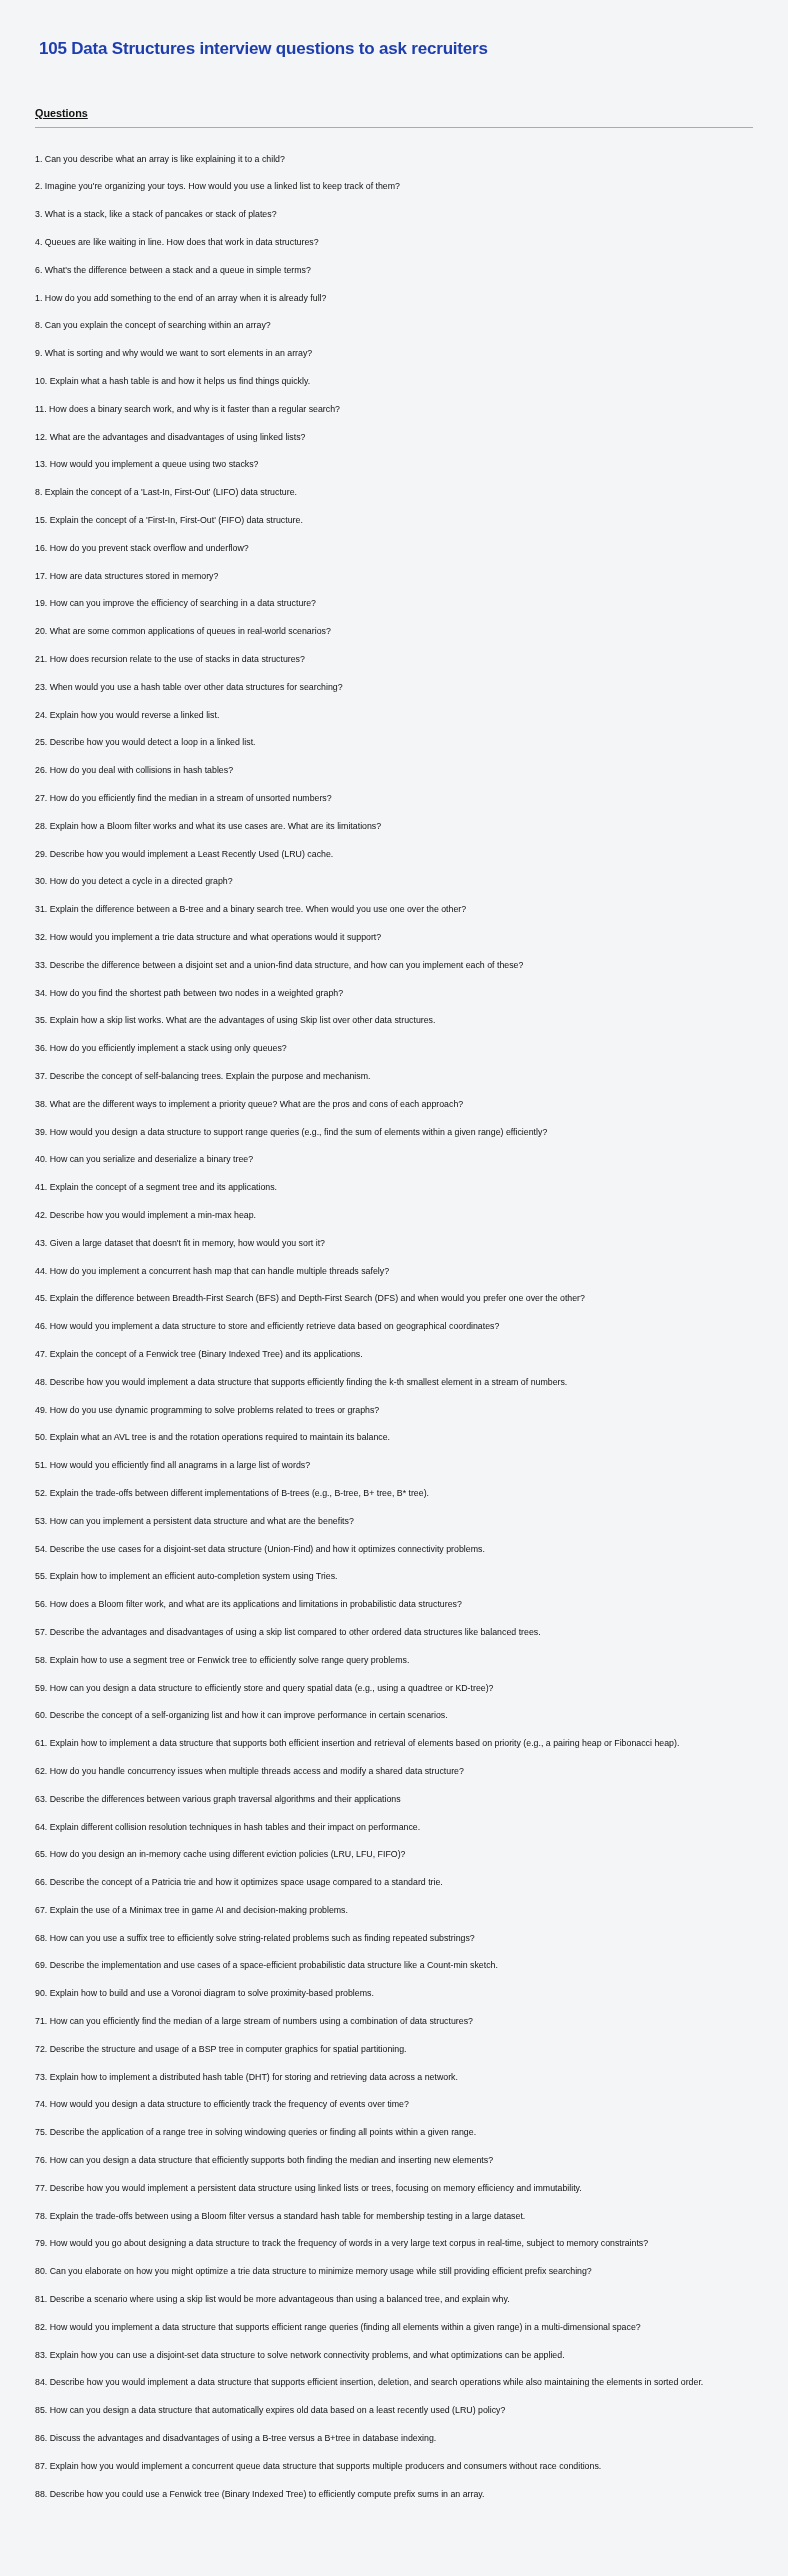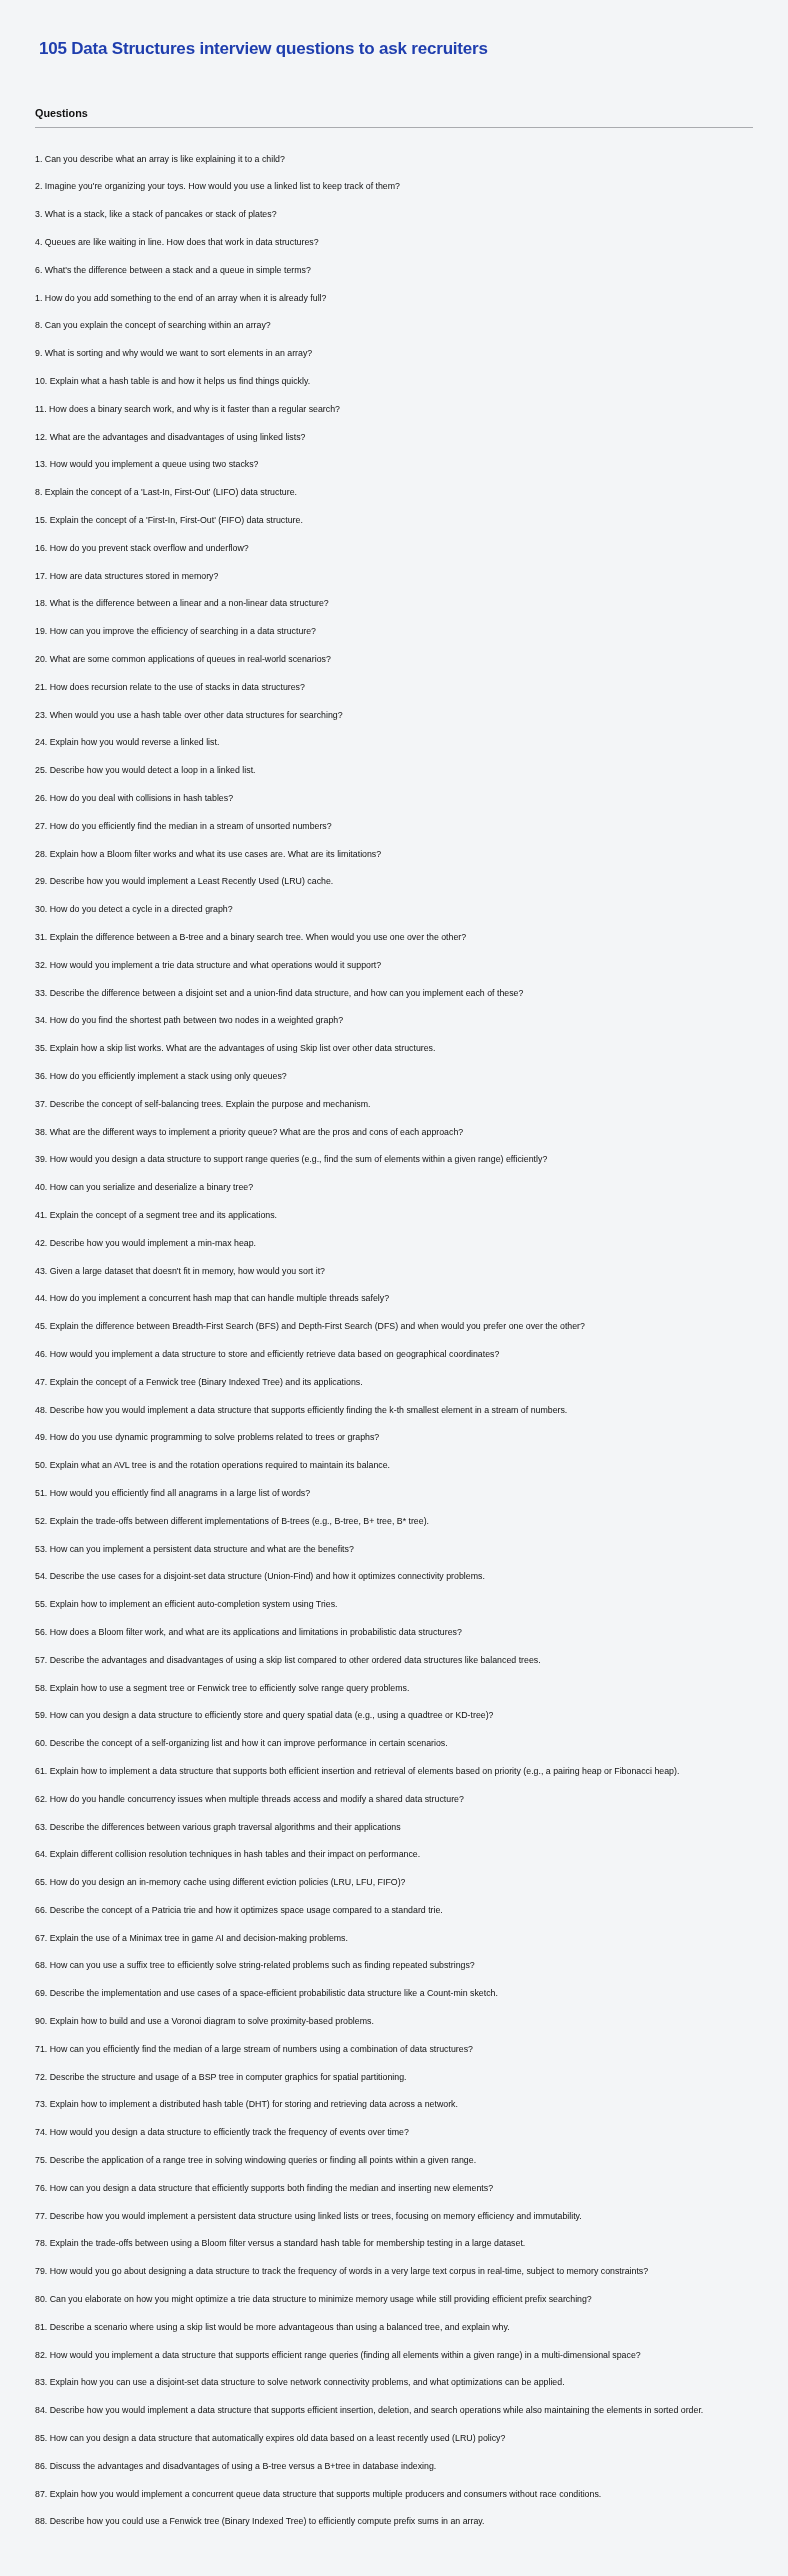--- a/index.html
+++ b/index.html
@@ -22,20 +22,21 @@
     font-weight: 700;
     color: #1f3eae;
     letter-spacing: -0.2px;
   }
   .section-heading {
     margin: 45px 0 0 0;
     font-size: 10.8px;
     line-height: 15.5px;
     font-weight: 700;
     color: #111111;
+    text-decoration: underline;
   }
   .divider {
     margin: 5.2px 0 0 0;
     height: 0;
     border: none;
     border-top: 1.5px solid #a9abaf;
   }
   .question-list {
     list-style: none;
     margin: 25px 0 0 0;
@@ -68,21 +69,20 @@
       <li class="question-item">8. Can you explain the concept of searching within an array?</li>
       <li class="question-item">9. What is sorting and why would we want to sort elements in an array?</li>
       <li class="question-item">10. Explain what a hash table is and how it helps us find things quickly.</li>
       <li class="question-item">11. How does a binary search work, and why is it faster than a regular search?</li>
       <li class="question-item">12. What are the advantages and disadvantages of using linked lists?</li>
       <li class="question-item">13. How would you implement a queue using two stacks?</li>
       <li class="question-item">8. Explain the concept of a 'Last-In, First-Out' (LIFO) data structure.</li>
       <li class="question-item">15. Explain the concept of a 'First-In, First-Out' (FIFO) data structure.</li>
       <li class="question-item">16. How do you prevent stack overflow and underflow?</li>
       <li class="question-item">17. How are data structures stored in memory?</li>
-      <li class="question-item">18. What is the difference between a linear and a non-linear data structure?</li>
       <li class="question-item">19. How can you improve the efficiency of searching in a data structure?</li>
       <li class="question-item">20. What are some common applications of queues in real-world scenarios?</li>
       <li class="question-item">21. How does recursion relate to the use of stacks in data structures?</li>
       <li class="question-item">23. When would you use a hash table over other data structures for searching?</li>
       <li class="question-item">24. Explain how you would reverse a linked list.</li>
       <li class="question-item">25. Describe how you would detect a loop in a linked list.</li>
       <li class="question-item">26. How do you deal with collisions in hash tables?</li>
       <li class="question-item">27. How do you efficiently find the median in a stream of unsorted numbers?</li>
       <li class="question-item">28. Explain how a Bloom filter works and what its use cases are. What are its limitations?</li>
       <li class="question-item">29. Describe how you would implement a Least Recently Used (LRU) cache.</li>

